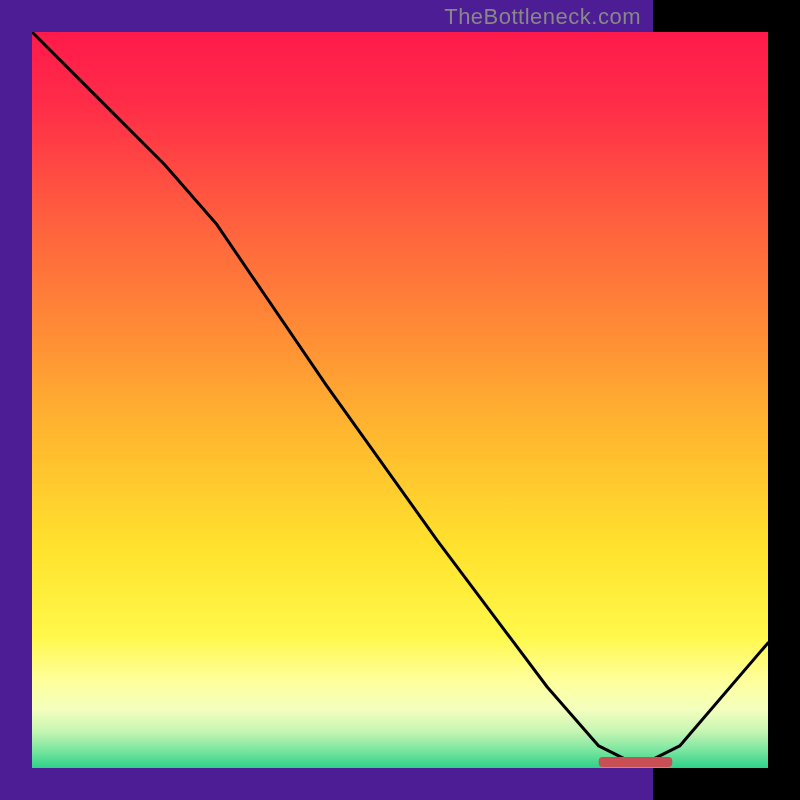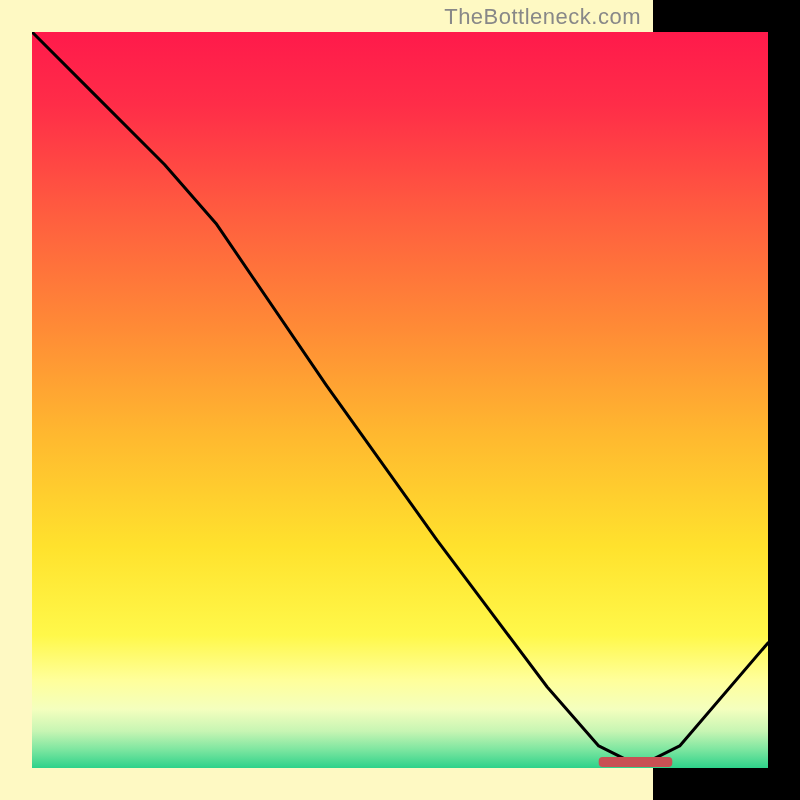--- a/index.html
+++ b/index.html
@@ -8,21 +8,21 @@
     width: 800px;
     height: 800px;
     overflow: hidden;
     background: #000;
     font-family: Arial, Helvetica, sans-serif;
   }
   .frame {
     position: relative;
     width: 653px;
     height: 800px;
-    background: #fef9c3;
+    background: #4c1d95;
   }
   .attribution {
     position: absolute;
     top: 4px;
     right: 12px;
     color: #888;
     font-size: 22px;
     letter-spacing: 0.5px;
     z-index: 30;
   }

